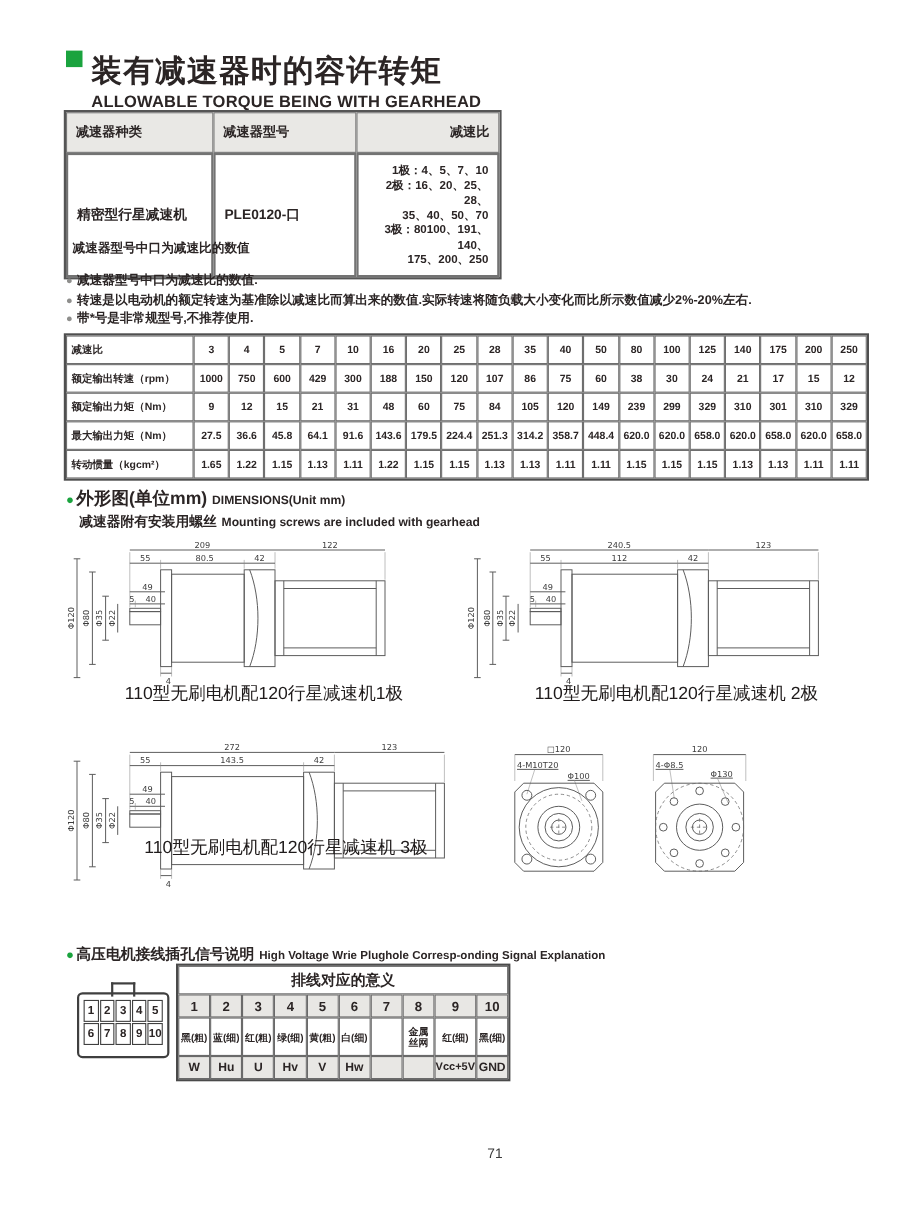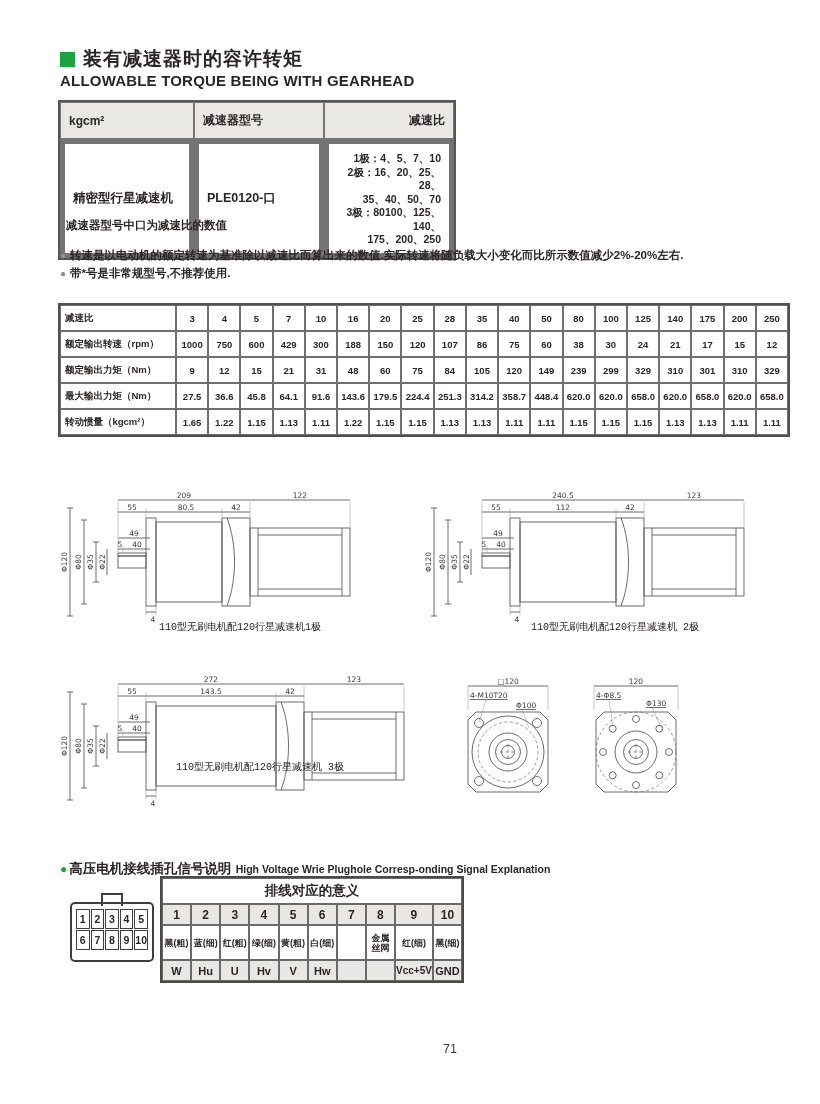--- a/index.html
+++ b/index.html
@@ -1,30 +1,30 @@
 <!DOCTYPE html>
 <html><head>
 <meta charset="utf-8">
 <style>
   html,body{margin:0;padding:0;background:#fff;}
   .page{position:relative;width:820px;height:1104px;background:#ffffff;overflow:hidden;
         font-family:"Liberation Sans","DejaVu Sans",sans-serif;color:#2b2525;}
   .abs{position:absolute;}
 
   
-  .title-cn{font-size:19px;font-weight:bold;letter-spacing:1px;display:flex;align-items:center;}
+  .title-cn{font-size:28px;font-weight:bold;letter-spacing:1px;display:flex;align-items:flex-start;}
   .gsq{display:inline-block;width:15px;height:15px;background:#1aa33e;margin-right:8px;}
-  .title-en{font-size:15px;font-weight:bold;letter-spacing:0.2px;}
+  .title-en{font-size:15px;font-weight:bold;margin-left:23px;letter-spacing:0.2px;}
 
   
   .gh-table{display:grid;grid-template-columns:134px 130px 130px;border:2px solid #555;width:394px;}
   .gh-h{background:#e9e8e5;border:1px solid #777;font-size:12px;font-weight:bold;
         padding:9px 8px;display:flex;align-items:center;height:17px;}
   .gh-h.r{justify-content:flex-end;}
-  .gh-c{border:5px solid #737373;font-size:12.5px;font-weight:bold;padding:6px 8px;
+  .gh-c{border:2px solid #737373;font-size:12.5px;font-weight:bold;padding:6px 8px;
         display:flex;align-items:center;min-height:64px;}
   .gh-ratio{display:block;text-align:right;font-size:10.5px;line-height:13.5px;padding-top:8px;}
   .footnote{font-size:11.5px;font-weight:bold;}
 
   
   .note-line{font-size:11.5px;font-weight:bold;line-height:17.5px;white-space:nowrap;}
   .nb{color:#8f8f8d;margin-right:4px;font-size:10px;}
 
   
   .spec-table{display:grid;grid-template-columns:116px repeat(19,1fr);border:2px solid #4f4f4f;width:728px;}
@@ -41,21 +41,21 @@
   .dh2-cn{font-size:12.5px;font-weight:bold;}
   .dh2-en{font-size:11px;font-weight:bold;}
   .wh-cn{font-size:13.5px;font-weight:bold;}
   .wh-en{font-size:10.5px;font-weight:bold;}
 
   
   svg .ln{stroke:#5b5b5b;fill:none;stroke-width:0.9;}
   svg .thin{stroke:#8a8a8a;fill:none;stroke-width:0.5;}
   svg .dash{stroke:#6b6b6b;fill:none;stroke-width:0.7;stroke-dasharray:3,2.5;}
   svg text{fill:#3c3c3c;font-size:7.5px;font-family:"DejaVu Sans",sans-serif;}
-  .caption{font-family:Liberation Mono, monospace;font-size:10px;color:#1f1b1b;text-align:center;}
+  .caption{font-family:Liberation Sans, sans-serif;font-size:16px;color:#1f1b1b;text-align:center;}
 
   
   .connector{width:80px;height:56px;border:2.5px solid #3f3f3f;border-radius:5px;position:relative;}
   .latch{position:absolute;top:-11px;left:29px;width:18px;height:11px;border:2.5px solid #3f3f3f;border-bottom:none;}
   .pins{position:absolute;left:4px;top:5px;right:4px;display:grid;grid-template-columns:repeat(5,1fr);gap:1px;}
   .pin{border:1.6px solid #3f3f3f;display:flex;align-items:center;justify-content:center;
        font-size:10.5px;font-weight:bold;height:18px;}
 
   
   .wtable{display:grid;grid-template-columns:repeat(10,1fr);border:2px solid #4a4a4a;width:300px;
@@ -79,36 +79,37 @@
 
   <div class="abs" style="left:60px;top:46px;">
     <div class="title-cn">
       <span class="gsq"></span>
       <span>装有减速器时的容许转矩</span>
     </div>
     <div class="title-en">ALLOWABLE TORQUE BEING WITH GEARHEAD</div>
   </div>
 
   <div class="abs gh-table" style="left:58px;top:100px;">
-    <div class="gh-h">kgcm²</div>
+    <div class="gh-h">减速器种类</div>
     <div class="gh-h">减速器型号</div>
     <div class="gh-h r">减速比</div>
     <div class="gh-c">精密型行星减速机</div>
     <div class="gh-c">PLE0120-口</div>
     <div class="gh-c gh-ratio">
         <div>1极：4、5、7、10</div>
         <div>2极：16、20、25、28、</div>
         <div>35、40、50、70</div>
-        <div>3极：80100、125、140、</div>
+        <div>3极：80100、191、140、</div>
         <div>175、200、250</div>
       </div>
   </div>
   <div class="abs footnote" style="left:66px;top:218px;">减速器型号中口为减速比的数值</div>
 
   <div class="abs" style="left:60px;top:247px;width:740px;">
+    <div class="note-line"><span class="nb">●</span><span>减速器型号中口为减速比的数值.</span></div>
     <div class="note-line"><span class="nb">●</span><span>转速是以电动机的额定转速为基准除以减速比而算出来的数值.实际转速将随负载大小变化而比所示数值减少2%-20%左右.</span></div>
     <div class="note-line"><span class="nb">●</span><span>带*号是非常规型号,不推荐使用.</span></div>
   </div>
 
   <div class="abs spec-table" style="left:58px;top:303px;">
     <div class="srow">
       <div class="shead">减速比</div>
       <div class="scells"><div class="scell">3</div><div class="scell">4</div><div class="scell">5</div><div class="scell">7</div><div class="scell">10</div><div class="scell">16</div><div class="scell">20</div><div class="scell">25</div><div class="scell">28</div><div class="scell">35</div><div class="scell">40</div><div class="scell">50</div><div class="scell">80</div><div class="scell">100</div><div class="scell">125</div><div class="scell">140</div><div class="scell">175</div><div class="scell">200</div><div class="scell">250</div></div>
     </div>
     <div class="srow">
@@ -122,20 +123,30 @@
     <div class="srow">
       <div class="shead">最大输出力矩（Nm）</div>
       <div class="scells"><div class="scell">27.5</div><div class="scell">36.6</div><div class="scell">45.8</div><div class="scell">64.1</div><div class="scell">91.6</div><div class="scell">143.6</div><div class="scell">179.5</div><div class="scell">224.4</div><div class="scell">251.3</div><div class="scell">314.2</div><div class="scell">358.7</div><div class="scell">448.4</div><div class="scell">620.0</div><div class="scell">620.0</div><div class="scell">658.0</div><div class="scell">620.0</div><div class="scell">658.0</div><div class="scell">620.0</div><div class="scell">658.0</div></div>
     </div>
     <div class="srow">
       <div class="shead">转动惯量（kgcm²）</div>
       <div class="scells"><div class="scell">1.65</div><div class="scell">1.22</div><div class="scell">1.15</div><div class="scell">1.13</div><div class="scell">1.11</div><div class="scell">1.22</div><div class="scell">1.15</div><div class="scell">1.15</div><div class="scell">1.13</div><div class="scell">1.13</div><div class="scell">1.11</div><div class="scell">1.11</div><div class="scell">1.15</div><div class="scell">1.15</div><div class="scell">1.15</div><div class="scell">1.13</div><div class="scell">1.13</div><div class="scell">1.11</div><div class="scell">1.11</div></div>
     </div>
   </div>
 
+  <div class="abs" style="left:60px;top:443px;">
+    <div>
+      <span class="gdot">●</span><span class="dh-cn">外形图(单位mm)</span>
+      <span class="dh-en">DIMENSIONS(Unit mm)</span>
+    </div>
+    <div style="margin-left:12px;margin-top:1px;">
+      <span class="dh2-cn">减速器附有安装用螺丝</span>
+      <span class="dh2-en">Mounting screws are included with gearhead</span>
+    </div>
+  </div>
 
   <svg class="abs" style="left:60px;top:492px;" width="322" height="136" viewBox="0 0 322 136">
     <line class="ln" x1="10" y1="16" x2="10" y2="124"></line>
       <line class="ln" x1="7" y1="16" x2="13" y2="16"></line>
       <line class="ln" x1="7" y1="124" x2="13" y2="124"></line>
     <text transform="rotate(-90 7 70)" x="7" y="70" text-anchor="middle">Φ120</text>
     <line class="ln" x1="24" y1="28" x2="24" y2="112"></line>
       <line class="ln" x1="21" y1="28" x2="27" y2="28"></line>
       <line class="ln" x1="21" y1="112" x2="27" y2="112"></line>
     <text transform="rotate(-90 21 70)" x="21" y="70" text-anchor="middle">Φ80</text>

